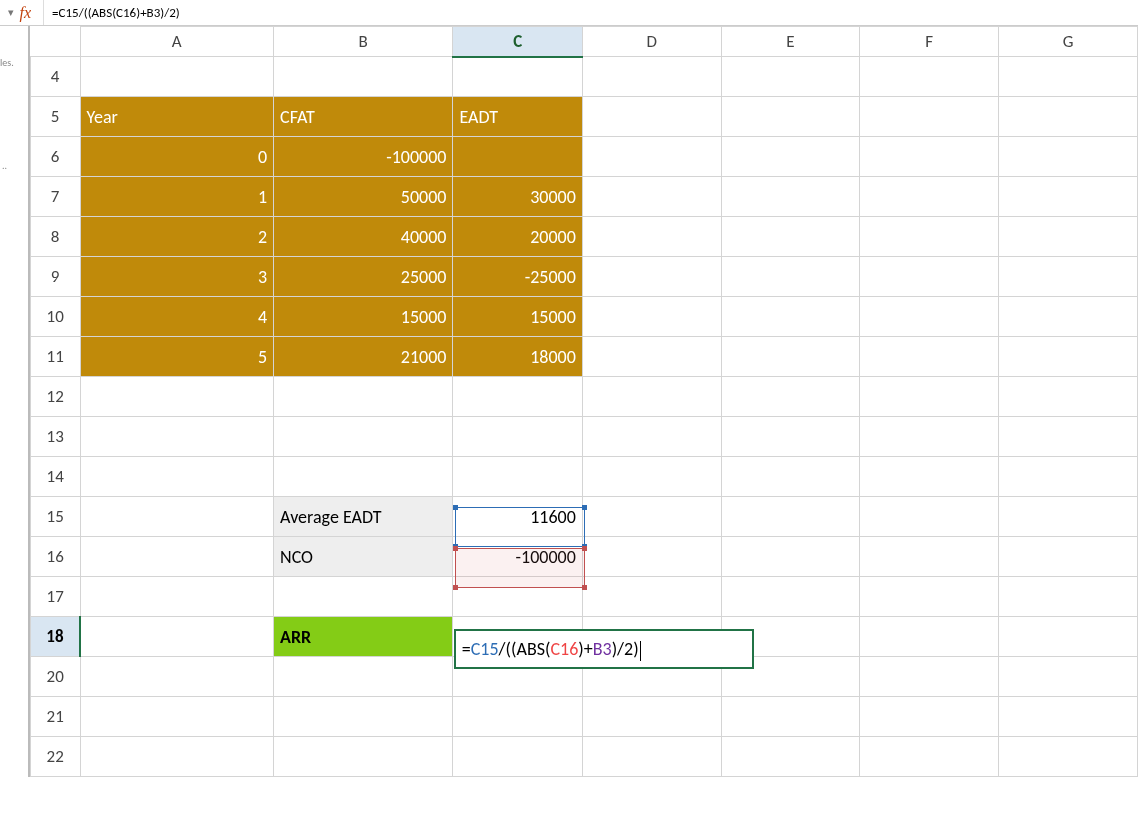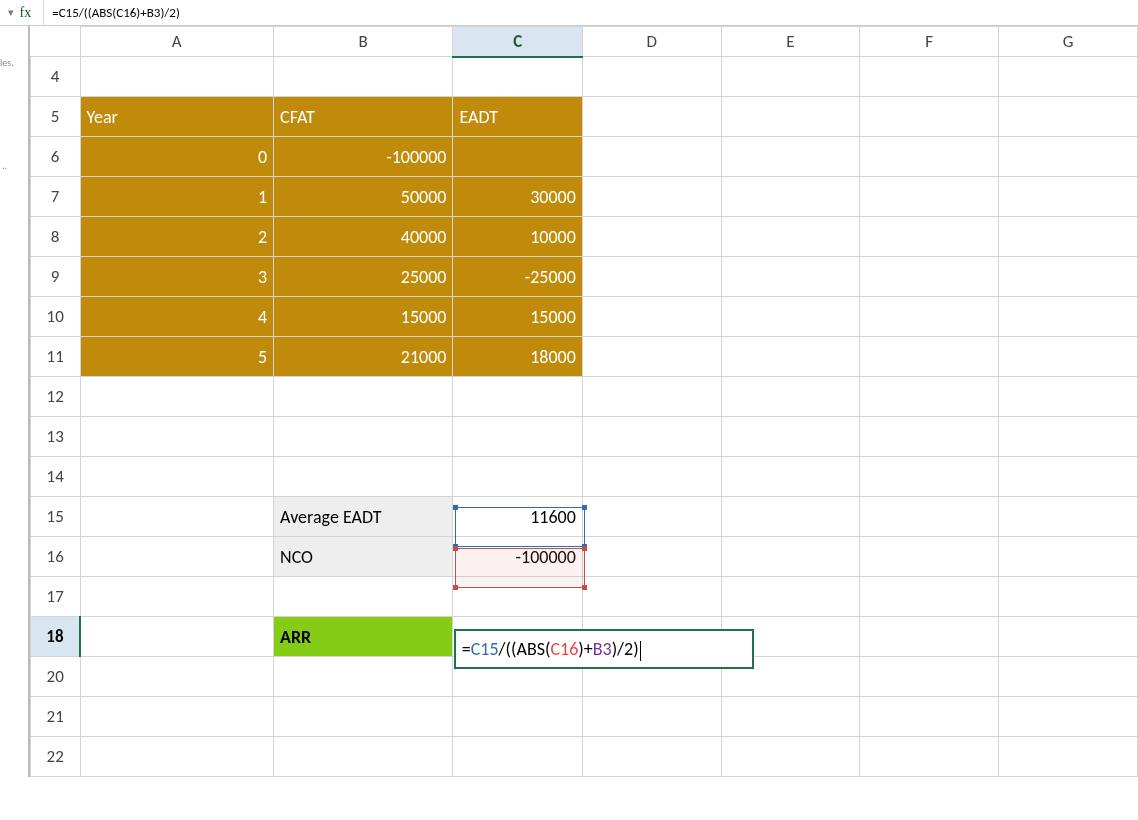--- a/index.html
+++ b/index.html
@@ -16,23 +16,24 @@
     border-bottom: 1px solid #ccc;
     background: #fff;
     padding-left: 8px;
   }
   .fx-chevron {
     color: #777;
     font-size: 11px;
     margin-right: 6px;
   }
   .fx-label {
+    font-style: italic;
     font-family: "Times New Roman", serif;
-    font-size: 14px;
-    color: #14532d;
+    font-size: 16px;
+    color: #c2410c;
     margin-right: 8px;
     padding-right: 4px;
   }
   .fx-input {
     flex: 1;
     border: none;
     outline: none;
     font-size: 13px;
     font-family: Calibri, Arial, sans-serif;
     border-left: 1px solid #ddd;
@@ -254,21 +255,21 @@
           <td class="cell gold gold-right">30000</td>
           <td class="cell"></td>
           <td class="cell"></td>
           <td class="cell"></td>
           <td class="cell"></td>
         </tr>
         <tr>
           <th class="rowhdr">8</th>
           <td class="cell gold gold-right">2</td>
           <td class="cell gold gold-right">40000</td>
-          <td class="cell gold gold-right">10000</td>
+          <td class="cell gold gold-right">20000</td>
           <td class="cell"></td>
           <td class="cell"></td>
           <td class="cell"></td>
           <td class="cell"></td>
         </tr>
         <tr>
           <th class="rowhdr">9</th>
           <td class="cell gold gold-right">3</td>
           <td class="cell gold gold-right">25000</td>
           <td class="cell gold gold-right">-25000</td>

